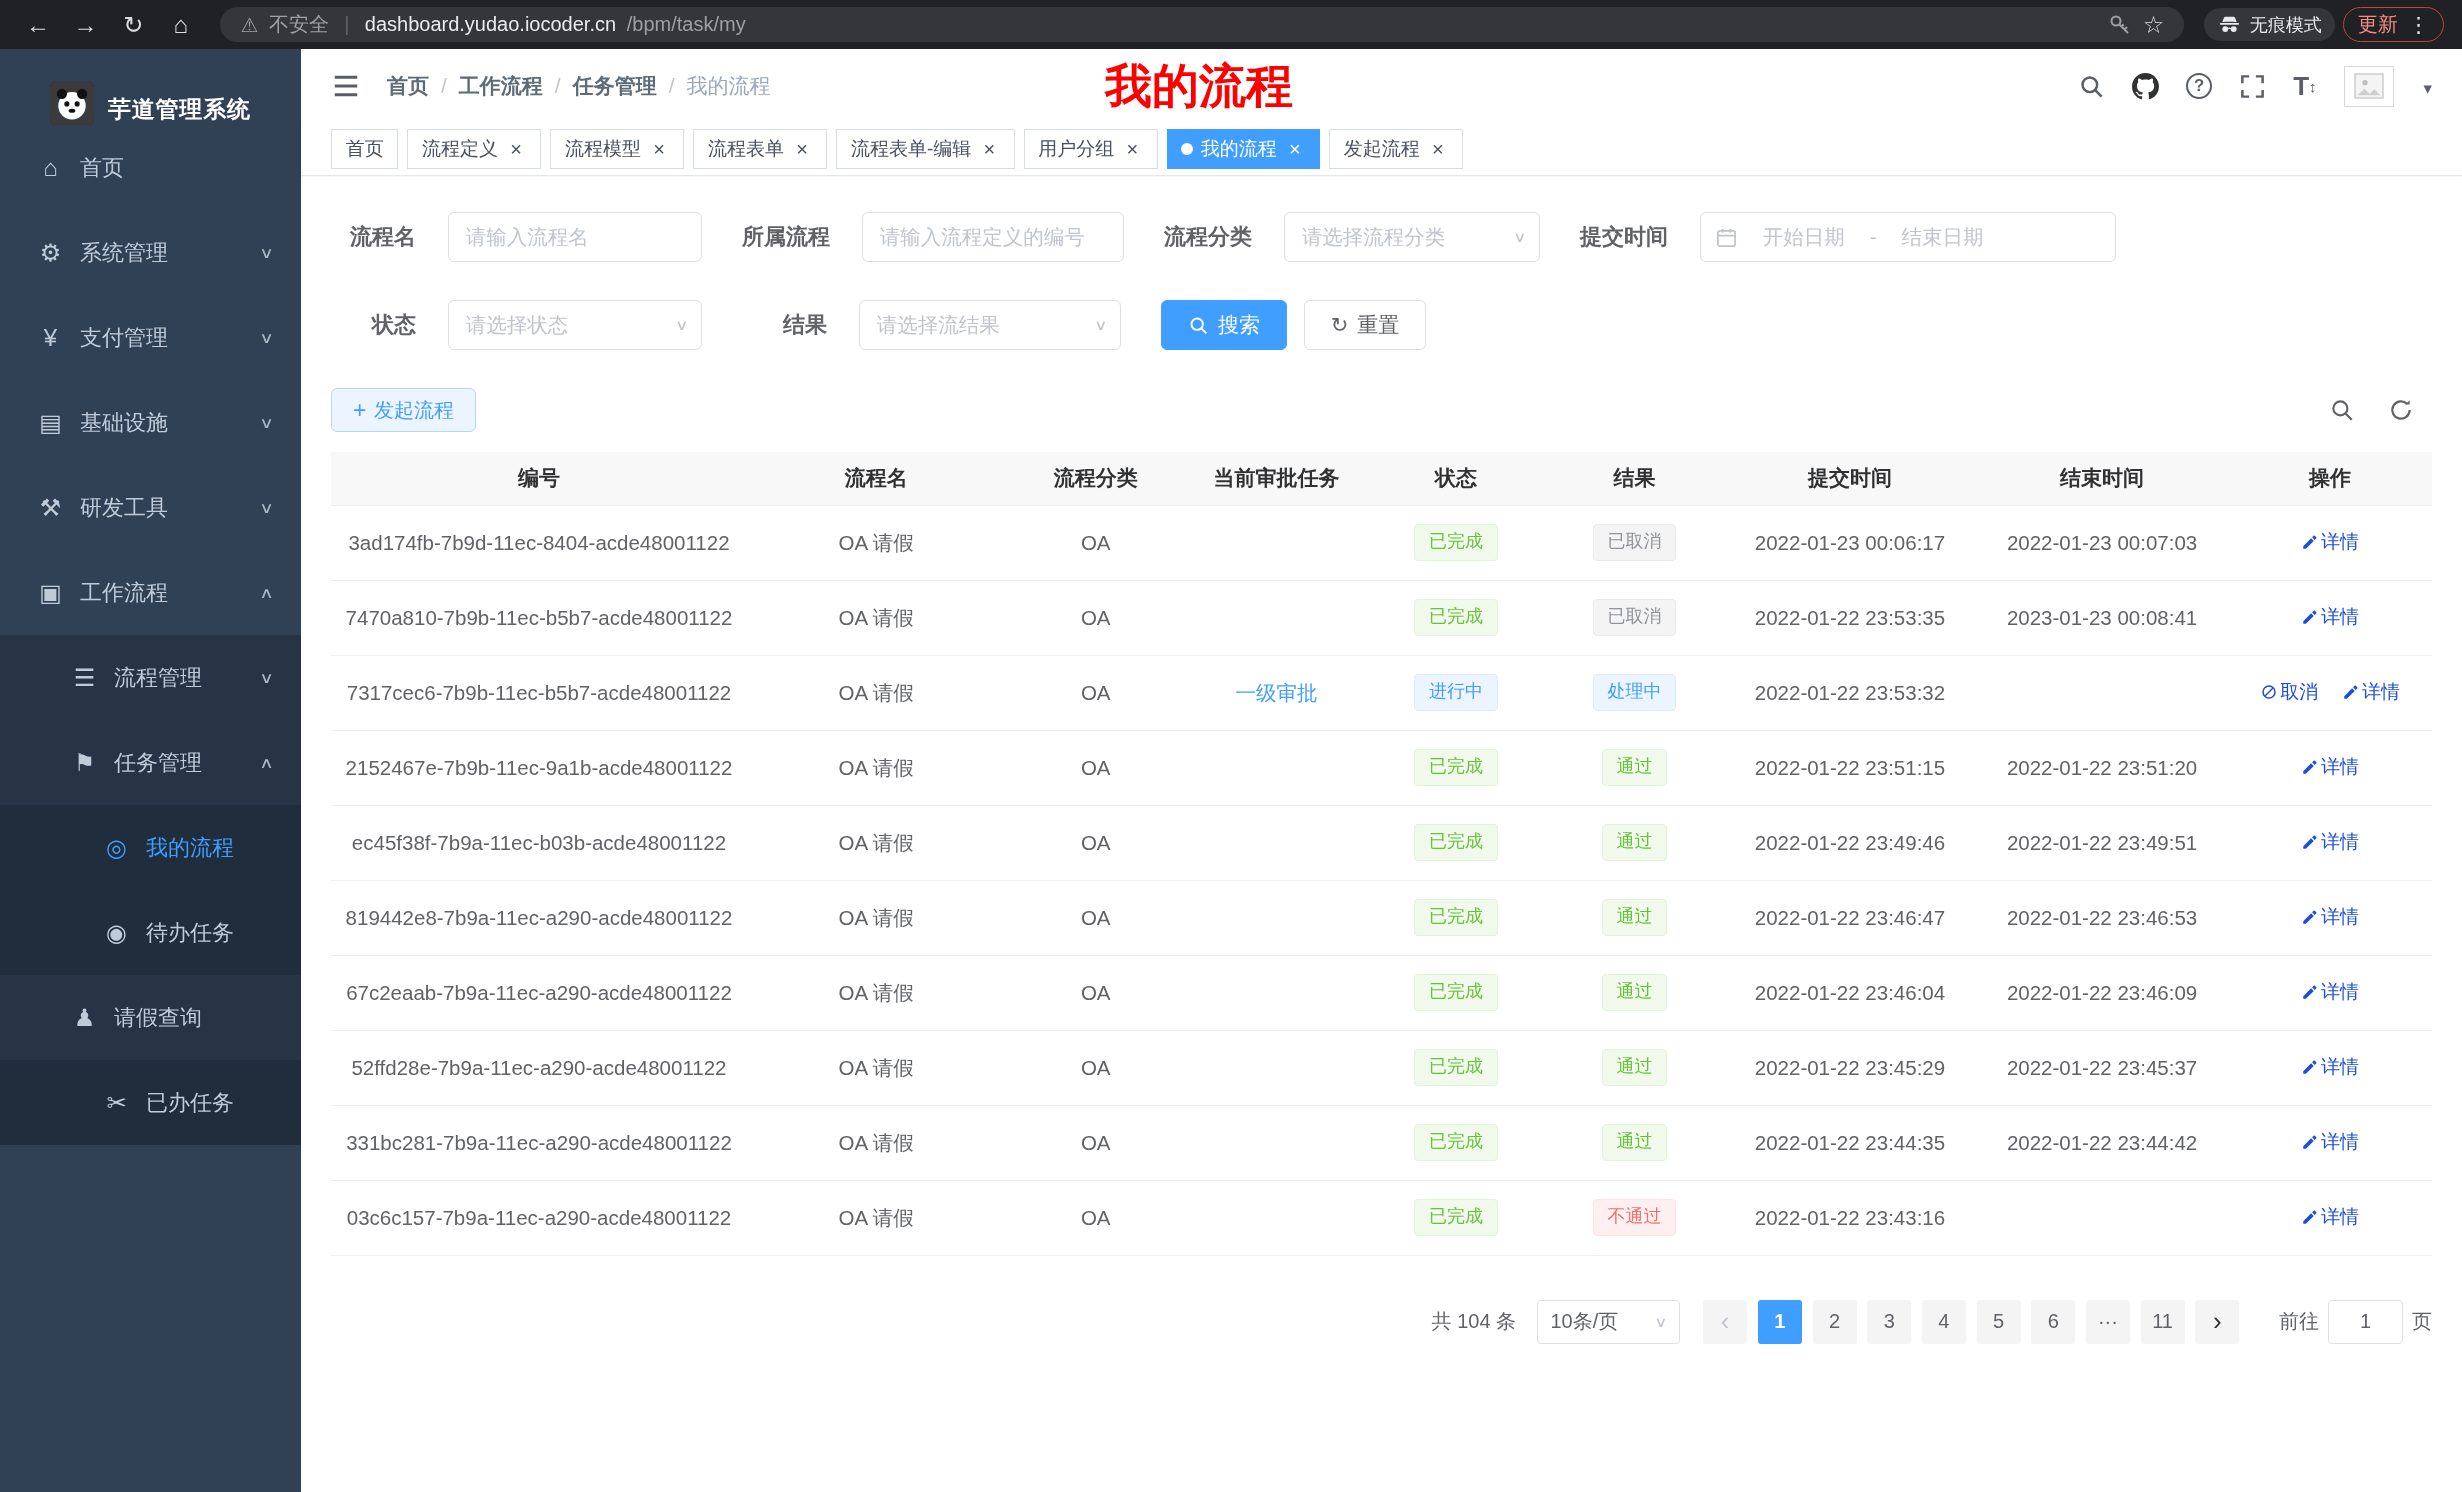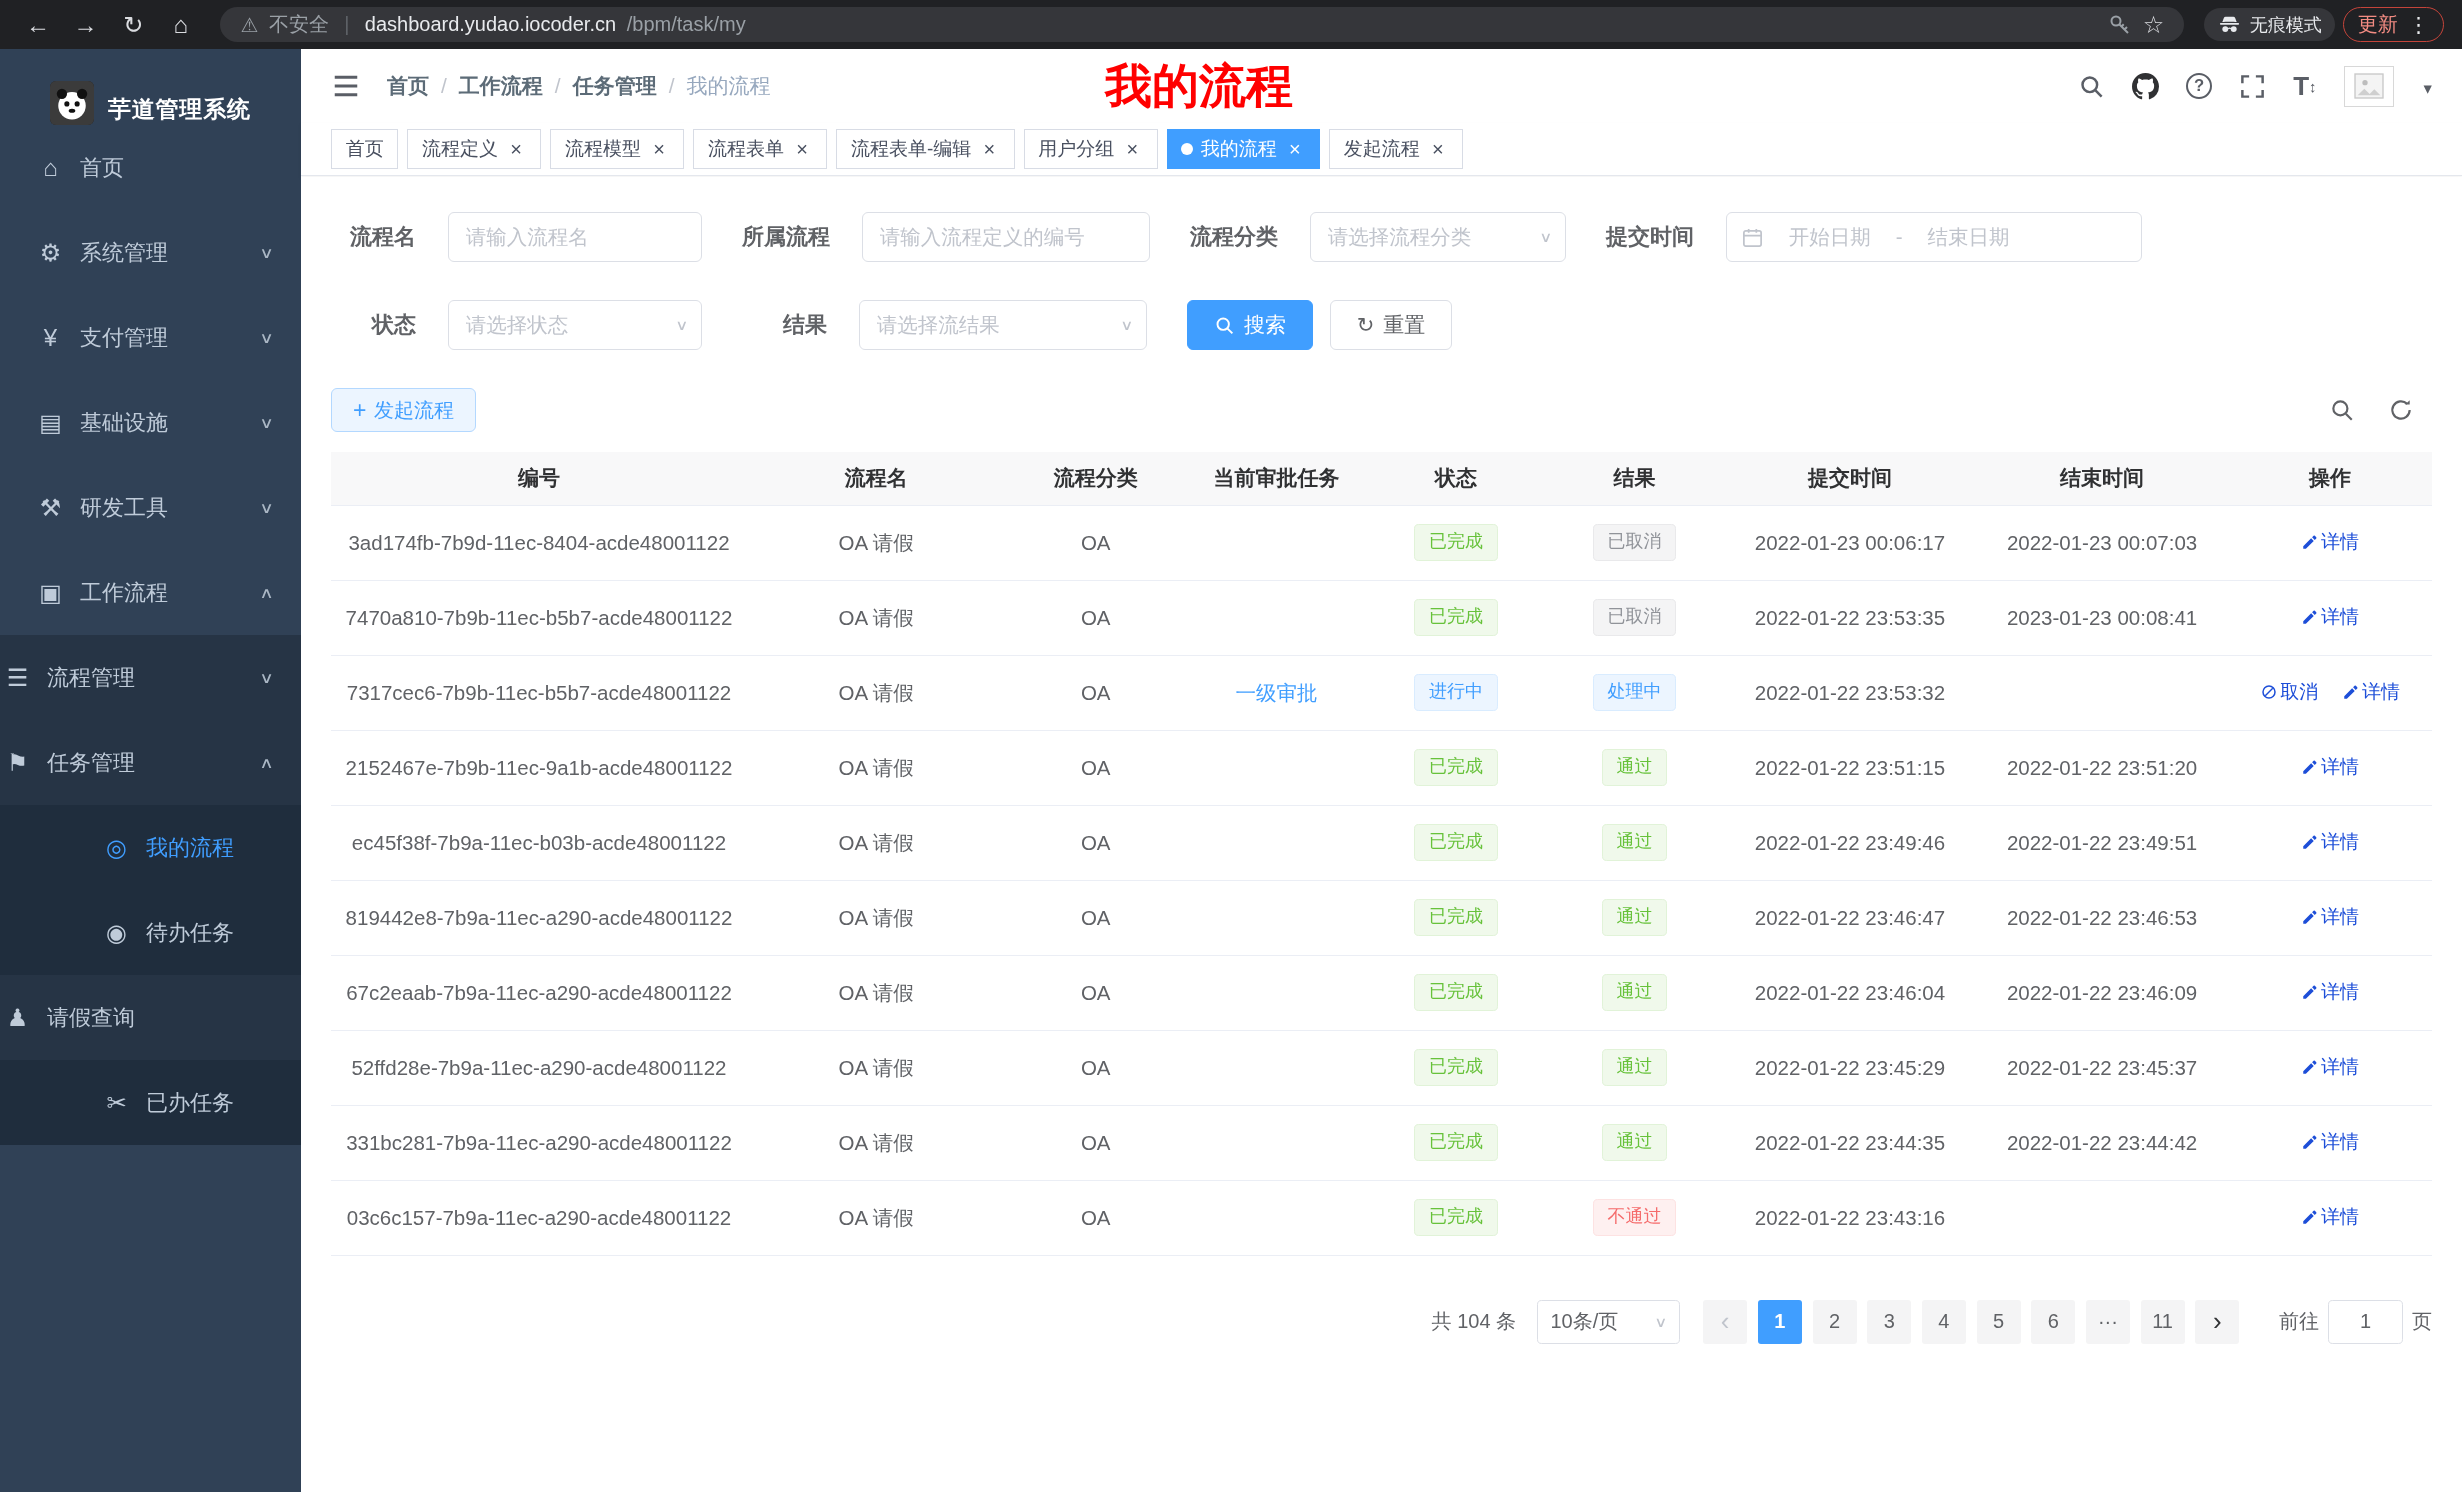--- a/index.html
+++ b/index.html
@@ -24,21 +24,21 @@
 
 
 .sidebar{position:absolute;left:0;top:49px;bottom:0;width:301px;background:#304156;overflow:hidden}
 .logo-row{height:76px;display:flex;align-items:flex-end;justify-content:center;gap:13.7px}
 .logo-img{width:44px;height:44px;border-radius:6px;overflow:hidden;background:#222;flex:0 0 auto}
 .logo-title{color:#fff;font-size:23px;font-weight:700;letter-spacing:0.8px}
 .menu-item{height:85px;display:flex;align-items:center;color:#bfcbd9;font-size:22px;cursor:pointer;padding-right:27px}
 .menu-item .mi-icon{width:35px;font-size:24px;margin-right:12px;text-align:center;flex:0 0 auto}
 .menu-item .chev{margin-left:auto;font-size:20px;color:#aab7c5;transform:scaleY(.75)}
 .lv-1{padding-left:33px}
-.lv-2{background:#263445}
+.lv-2{padding-left:67px;background:#263445}
 .lv-3{padding-left:99px;background:#1f2d3d}
 .st-active,.st-active .mi-icon{color:#409eff}
 .chev-down .chev::before{content:"∨"}
 .chev-up .chev::before{content:"∧"}
 .glyph::before{content:""}
 .glyph-home::before{content:"⌂"}
 .glyph-gear::before{content:"⚙"}
 .glyph-yen::before{content:"¥"}
 .glyph-infra::before{content:"▤"}
 .glyph-tools::before{content:"⚒"}
@@ -76,21 +76,21 @@
 .tab .tab-x{font-size:20px;line-height:20px;width:21px;height:21px;text-align:center;border-radius:50%;cursor:pointer}
 
 
 .content{position:absolute;left:301px;top:177px;right:0;bottom:0;background:#fff;padding:35px 30px 0}
 .f-row{display:flex;align-items:center;margin-bottom:38px}
 .f-item{display:flex;align-items:center}
 .f-item + .f-item{margin-left:40px}
 .f-label{min-width:85px;text-align:right;font-weight:700;color:#606266;font-size:22px;margin-right:32px;white-space:nowrap}
 .inp{height:50px;border:0.8px solid #dcdfe6;border-radius:6px;padding:0 16.7px;font-size:20.5px;color:#606266;font-family:inherit;outline:none;background:#fff}
 .inp::placeholder{color:#c0c4cc}
-.w1{width:254px}.w2{width:288px}.w3{width:256px}
+.w1{width:254px}.w2{width:262px}.w3{width:256px}
 .select-box{position:relative;display:flex;align-items:center}
 .select-box .inp{padding-right:43px;width:100%}
 .sel-arrow{position:absolute;right:13.7px;color:#c0c4cc;font-size:18px;transform:scaleY(.8);pointer-events:none}
 .sel-arrow::before{content:"∨"}
 .date-range{width:416px;height:50px;border:0.8px solid #dcdfe6;border-radius:6px;display:flex;align-items:center;padding:0 13.7px;gap:9px;color:#c0c4cc;font-size:20.5px}
 .date-range svg{width:23px;height:23px;color:#c0c4cc;flex:0 0 auto}
 .date-range input{border:none;outline:none;width:114px;font-size:20.5px;font-family:inherit;text-align:center;color:#606266;background:transparent}
 .date-range input::placeholder{color:#c0c4cc}
 .range-sep{color:#c0c4cc}
 .btn{height:50px;border-radius:6px;font-size:21px;display:inline-flex;align-items:center;justify-content:center;gap:9px;cursor:pointer;padding:0 26px;border:0.8px solid transparent;font-family:inherit}

